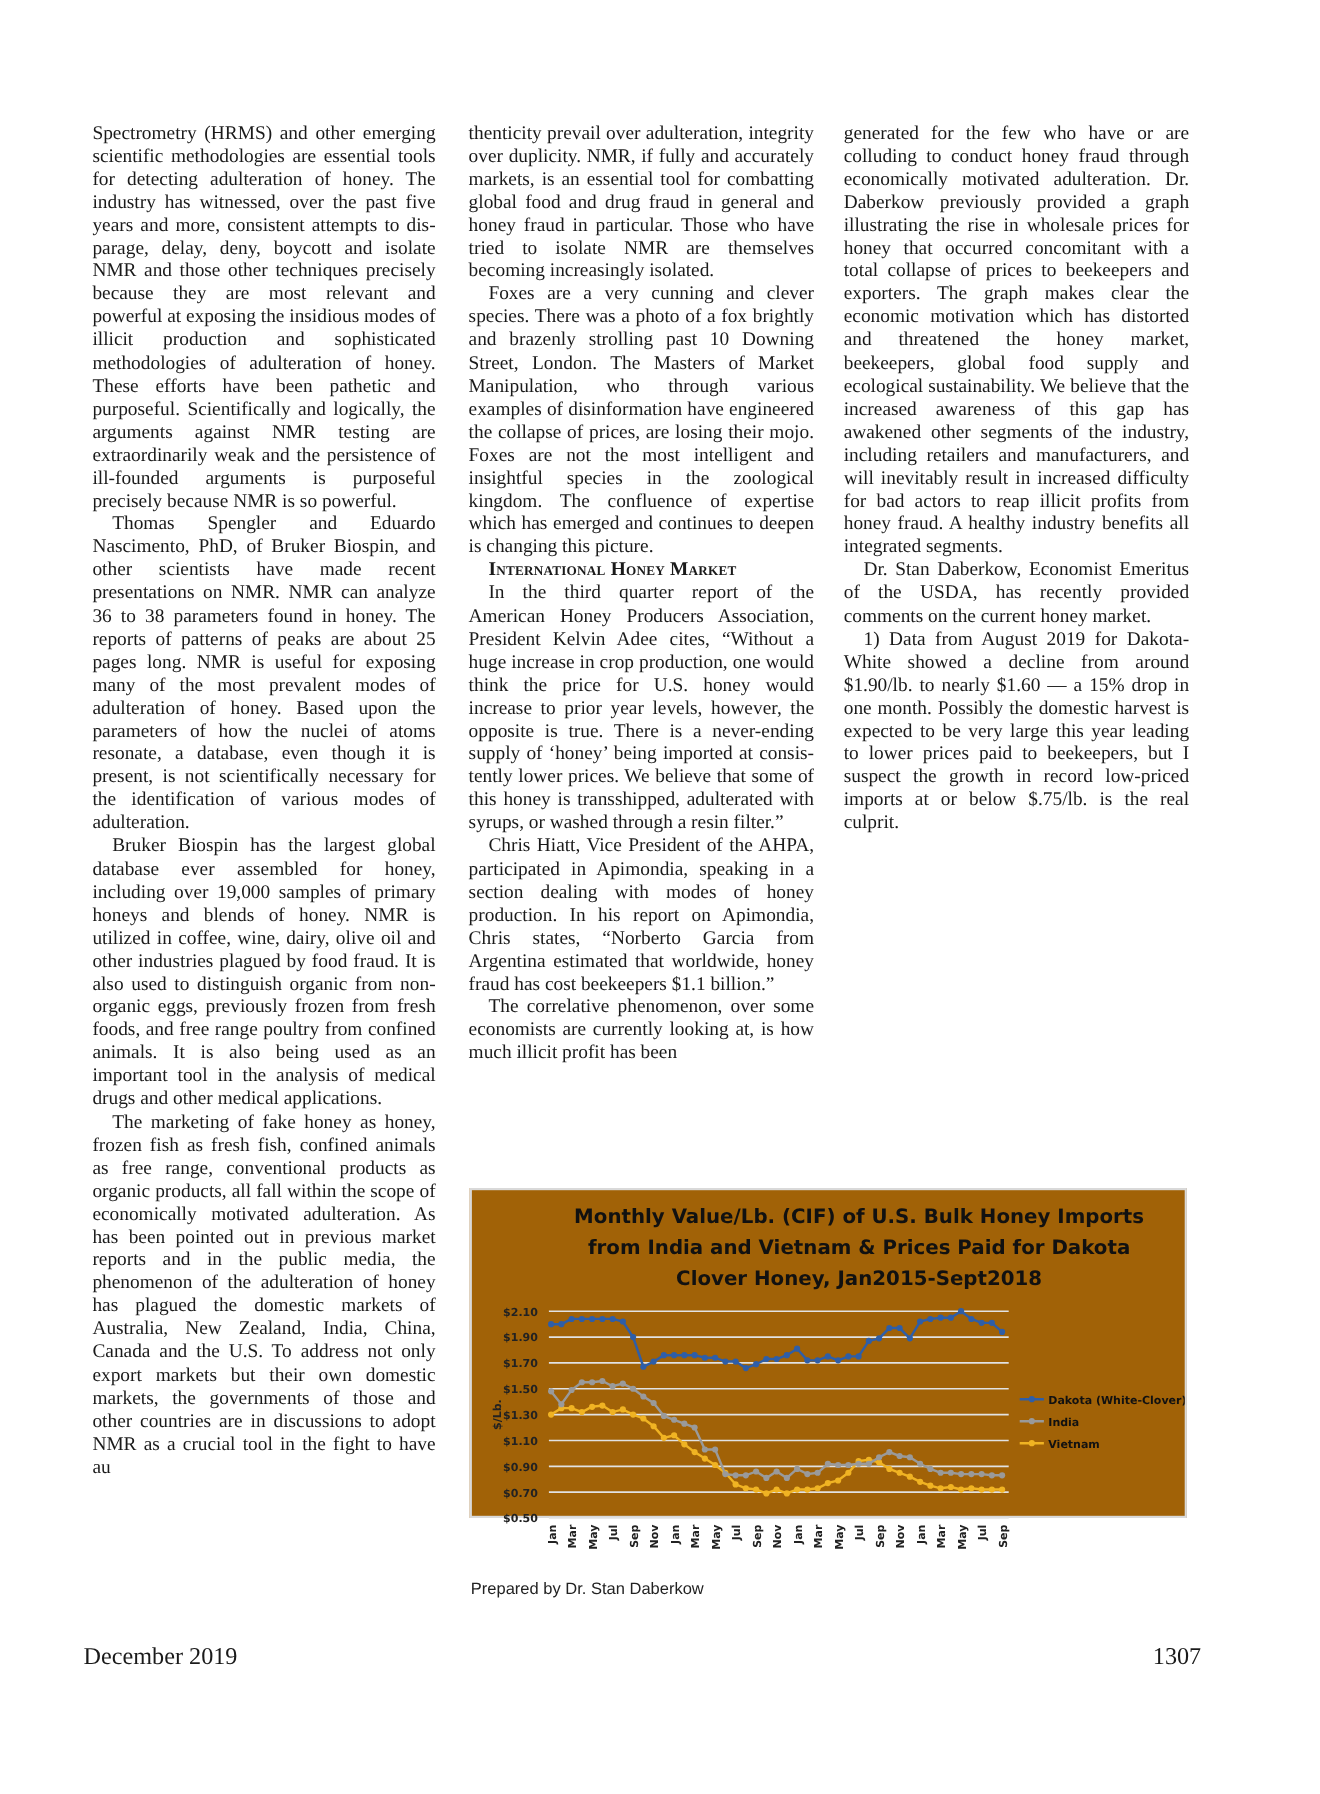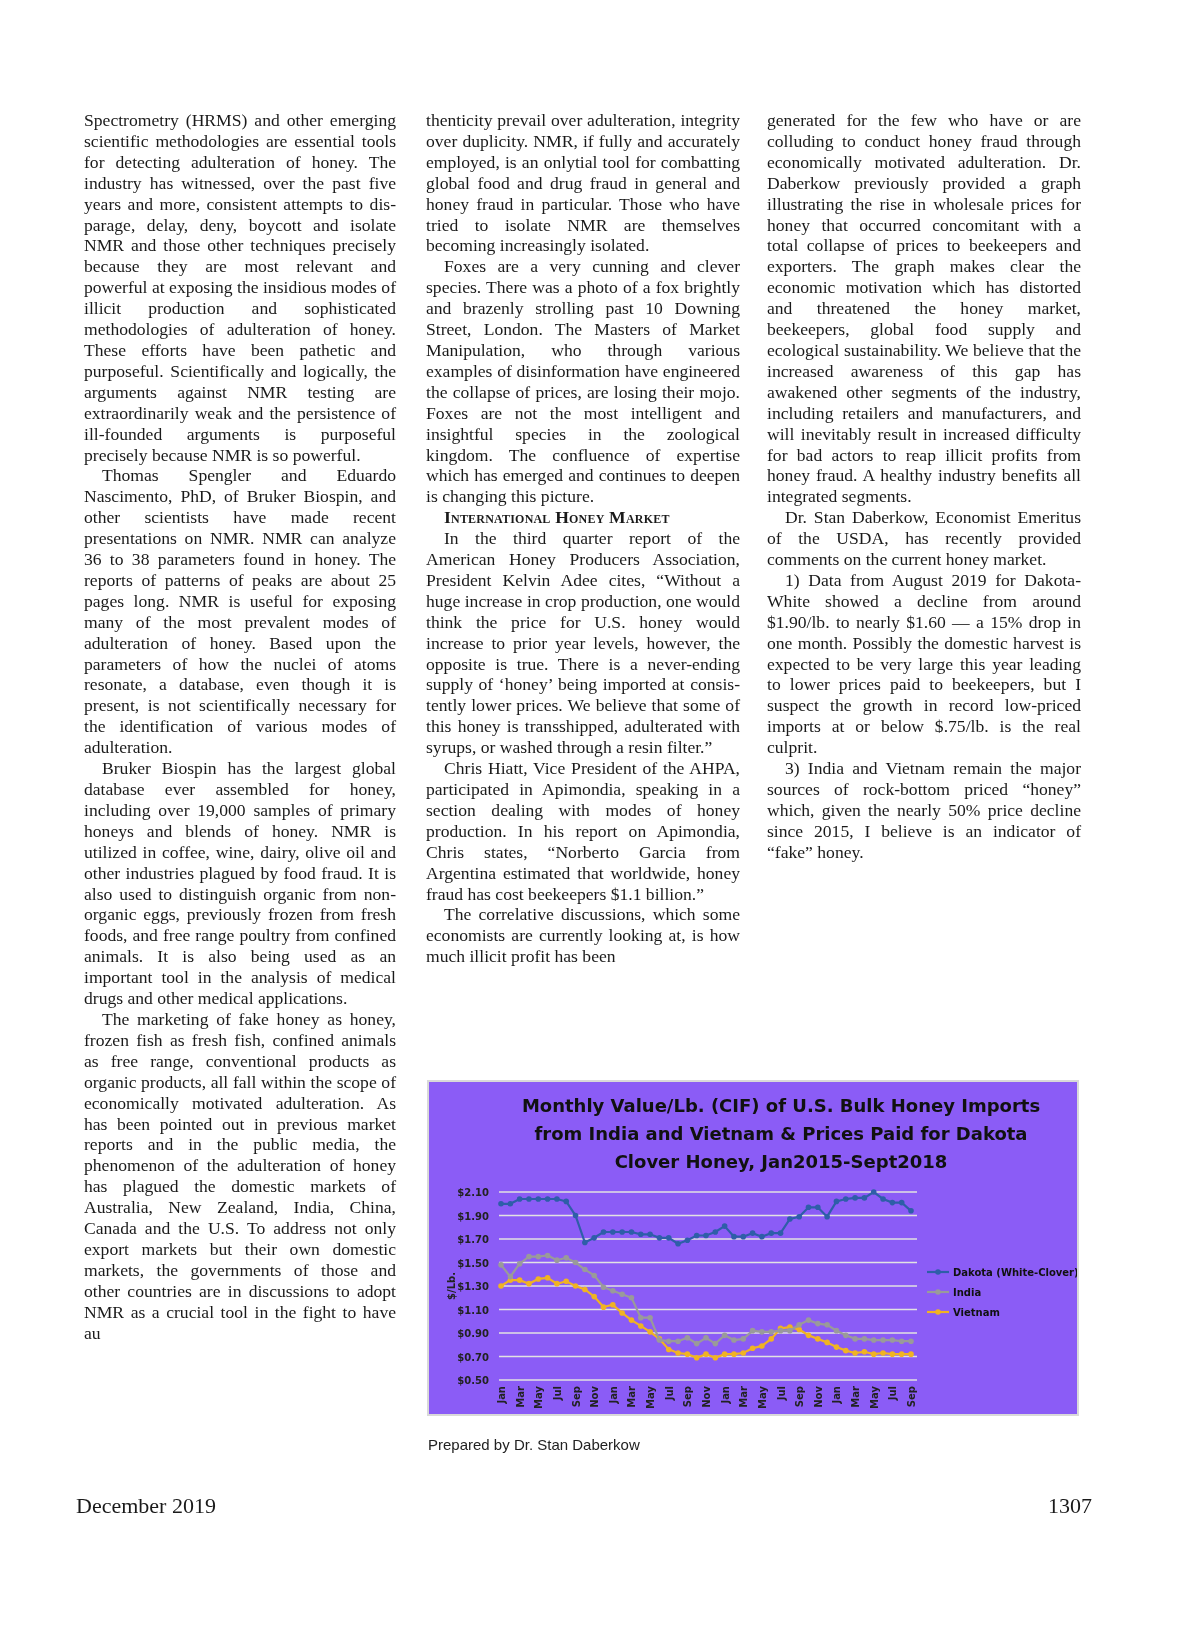--- a/index.html
+++ b/index.html
@@ -7,57 +7,56 @@
          font-family: "Liberation Serif", "DejaVu Serif", serif; color: #1a1a1a; }
   .col { position: absolute; font-size: 17.6px; line-height: 20.9px; text-align: justify;
          hyphens: manual; }
   .col p { margin: 0; text-indent: 18px; }
   .col p.noindent { text-indent: 0; margin-top: 38px; }
   #col1 { left: 84px; top: 72px; width: 312px; }
   #col2 { left: 426px; top: 72px; width: 314px; }
   #col3 { left: 767px; top: 72px; width: 314px; }
   .section-head { margin: 20px 0 0 0; font-variant: small-caps; font-weight: bold;
                   letter-spacing: 0.2px; font-size: 17.6px; text-indent: 0; }
-  #chart-box { position: absolute; left: 427px; top: 1080px; width: 652px; height: 336px;
-               border: 2px solid #d9d9d9; background: #8b5cf6; box-sizing: border-box; }
+  #chart-box { position: absolute; left: 427px; top: 1080px; width: 652px; height: 300px;
+               border: 2px solid #d9d9d9; background: #a16207; box-sizing: border-box; }
   #chart-svg { position: absolute; left: 0; top: 0; }
   .chart-title { font-family: "DejaVu Sans", sans-serif; font-weight: bold; font-size: 18px; fill: #111; }
   .tick { font-family: "DejaVu Sans", sans-serif; font-weight: bold; font-size: 10px; fill: #222; }
   .legend-text { font-family: "DejaVu Sans", sans-serif; font-weight: bold; font-size: 10px; fill: #111; }
   #caption { position: absolute; left: 428px; top: 1436px; font-family: "Liberation Sans", sans-serif;
              font-size: 15px; color: #222; }
   #footer-left { position: absolute; left: 76px; top: 1493px; font-size: 22px; text-align: center; }
   #footer-right { position: absolute; left: 1032px; top: 1493px; font-size: 22px; margin-left: 16px; }
 </style>
 </head>
 <body>
 
 <div id="col1" class="col">
     <p class="noindent">Spectrometry (HRMS) and other emerging scientific methodologies are essential tools for detecting adul­teration of honey. The industry has witnessed, over the past five years and more, consistent attempts to dis­parage, delay, deny, boycott and iso­late NMR and those other techniques precisely because they are most rel­evant and powerful at exposing the insidious modes of illicit production and sophisticated methodologies of adulteration of honey. These efforts have been pathetic and purpose­ful. Scientifically and logically, the arguments against NMR testing are extraordinarily weak and the persis­tence of ill-founded arguments is pur­poseful precisely because NMR is so powerful.</p>
     <p>Thomas Spengler and Eduardo Nascimento, PhD, of Bruker Biospin, and other scientists have made recent presentations on NMR. NMR can analyze 36 to 38 parameters found in honey. The reports of patterns of peaks are about 25 pages long. NMR is useful for exposing many of the most prevalent modes of adulteration of honey. Based upon the parameters of how the nuclei of atoms resonate, a database, even though it is present, is not scientifically necessary for the identification of various modes of adulteration.</p>
     <p>Bruker Biospin has the largest global database ever assembled for honey, including over 19,000 sam­ples of primary honeys and blends of honey. NMR is utilized in coffee, wine, dairy, olive oil and other indus­tries plagued by food fraud. It is also used to distinguish organic from non-organic eggs, previously frozen from fresh foods, and free range poultry from confined animals. It is also be­ing used as an important tool in the analysis of medical drugs and other medical applications.</p>
     <p>The marketing of fake honey as honey, frozen fish as fresh fish, con­fined animals as free range, conven­tional products as organic products, all fall within the scope of economi­cally motivated adulteration. As has been pointed out in previous mar­ket reports and in the public media, the phenomenon of the adulteration of honey has plagued the domestic markets of Australia, New Zealand, India, China, Canada and the U.S. To address not only export markets but their own domestic markets, the gov­ernments of those and other countries are in discussions to adopt NMR as a crucial tool in the fight to have au­</p>
   </div>
 <div id="col2" class="col">
   <div id="col2-before">
-      <p class="noindent">thenticity prevail over adulteration, integrity over duplicity. NMR, if fully and accurately employed, is an only­tial tool for combatting global food and drug fraud in general and honey fraud in particular. Those who have tried to isolate NMR are themselves becoming increasingly isolated.</p>
+      <p class="noindent">thenticity prevail over adulteration, integrity over duplicity. NMR, if fully and accurately markets, is an essen­tial tool for combatting global food and drug fraud in general and honey fraud in particular. Those who have tried to isolate NMR are themselves becoming increasingly isolated.</p>
       <p>Foxes are a very cunning and clever species. There was a photo of a fox brightly and brazenly strolling past 10 Downing Street, London. The Masters of Market Manipulation, who through various examples of disin­formation have engineered the col­lapse of prices, are losing their mojo. Foxes are not the most intelligent and insightful species in the zoological kingdom. The confluence of expertise which has emerged and continues to deepen is changing this picture.</p>
     </div>
   <p class="section-head">International Honey Market</p>
   <div id="col2-after">
       <p>In the third quarter report of the American Honey Producers Asso­ciation, President Kelvin Adee cites, “Without a huge increase in crop pro­duction, one would think the price for U.S. honey would increase to prior year levels, however, the opposite is true. There is a never-ending supply of ‘honey’ being imported at consis­tently lower prices. We believe that some of this honey is transshipped, adulterated with syrups, or washed through a resin filter.”</p>
       <p>Chris Hiatt, Vice President of the AHPA, participated in Apimondia, speaking in a section dealing with modes of honey production. In his report on Apimondia, Chris states, “Norberto Garcia from Argentina es­timated that worldwide, honey fraud has cost beekeepers $1.1 billion.”</p>
-      <p>The correlative discussions, which some economists are currently looking at, is how much illicit profit has been</p>
+      <p>The correlative phenomenon, over some economists are currently looking at, is how much illicit profit has been</p>
     </div>
 </div>
 <div id="col3" class="col">
     <p class="noindent">generated for the few who have or are colluding to conduct honey fraud through economically motivated adulteration. Dr. Daberkow previ­ously provided a graph illustrating the rise in wholesale prices for honey that occurred concomitant with a total collapse of prices to beekeepers and exporters. The graph makes clear the economic motivation which has dis­torted and threatened the honey mar­ket, beekeepers, global food supply and ecological sustainability. We be­lieve that the increased awareness of this gap has awakened other segments of the industry, including retailers and manufacturers, and will inevitably re­sult in increased difficulty for bad ac­tors to reap illicit profits from honey fraud. A healthy industry benefits all integrated segments.</p>
     <p>Dr. Stan Daberkow, Economist Emeritus of the USDA, has recently provided comments on the current honey market.</p>
     <p>1) Data from August 2019 for Da­kota-White showed a decline from around $1.90/lb. to nearly $1.60 — a 15% drop in one month. Possibly the domestic harvest is expected to be very large this year leading to lower prices paid to beekeepers, but I suspect the growth in record low-priced imports at or below $.75/lb. is the real culprit.</p>
-    <p>3) India and Vietnam remain the major sources of rock-bottom priced “honey” which, given the nearly 50% price decline since 2015, I believe is an indicator of “fake” honey.</p>
   </div>
 
 <div id="chart-box">
   <svg id="chart-svg" width="648" height="332">
       <text x="352" y="30" text-anchor="middle" class="chart-title">Monthly Value/Lb. (CIF) of U.S. Bulk Honey Imports</text>
       <text x="352" y="58" text-anchor="middle" class="chart-title">from India and Vietnam &amp; Prices Paid for Dakota</text>
       <text x="352" y="86" text-anchor="middle" class="chart-title">Clover Honey, Jan2015-Sept2018</text>
       <line x1="70" x2="488" y1="110" y2="110" stroke="#e2e2e2" stroke-width="1.5"></line>
       <text x="60" y="114" text-anchor="end" class="tick">$2.10</text>
       <line x1="70" x2="488" y1="133.50000000000003" y2="133.50000000000003" stroke="#e2e2e2" stroke-width="1.5"></line>

